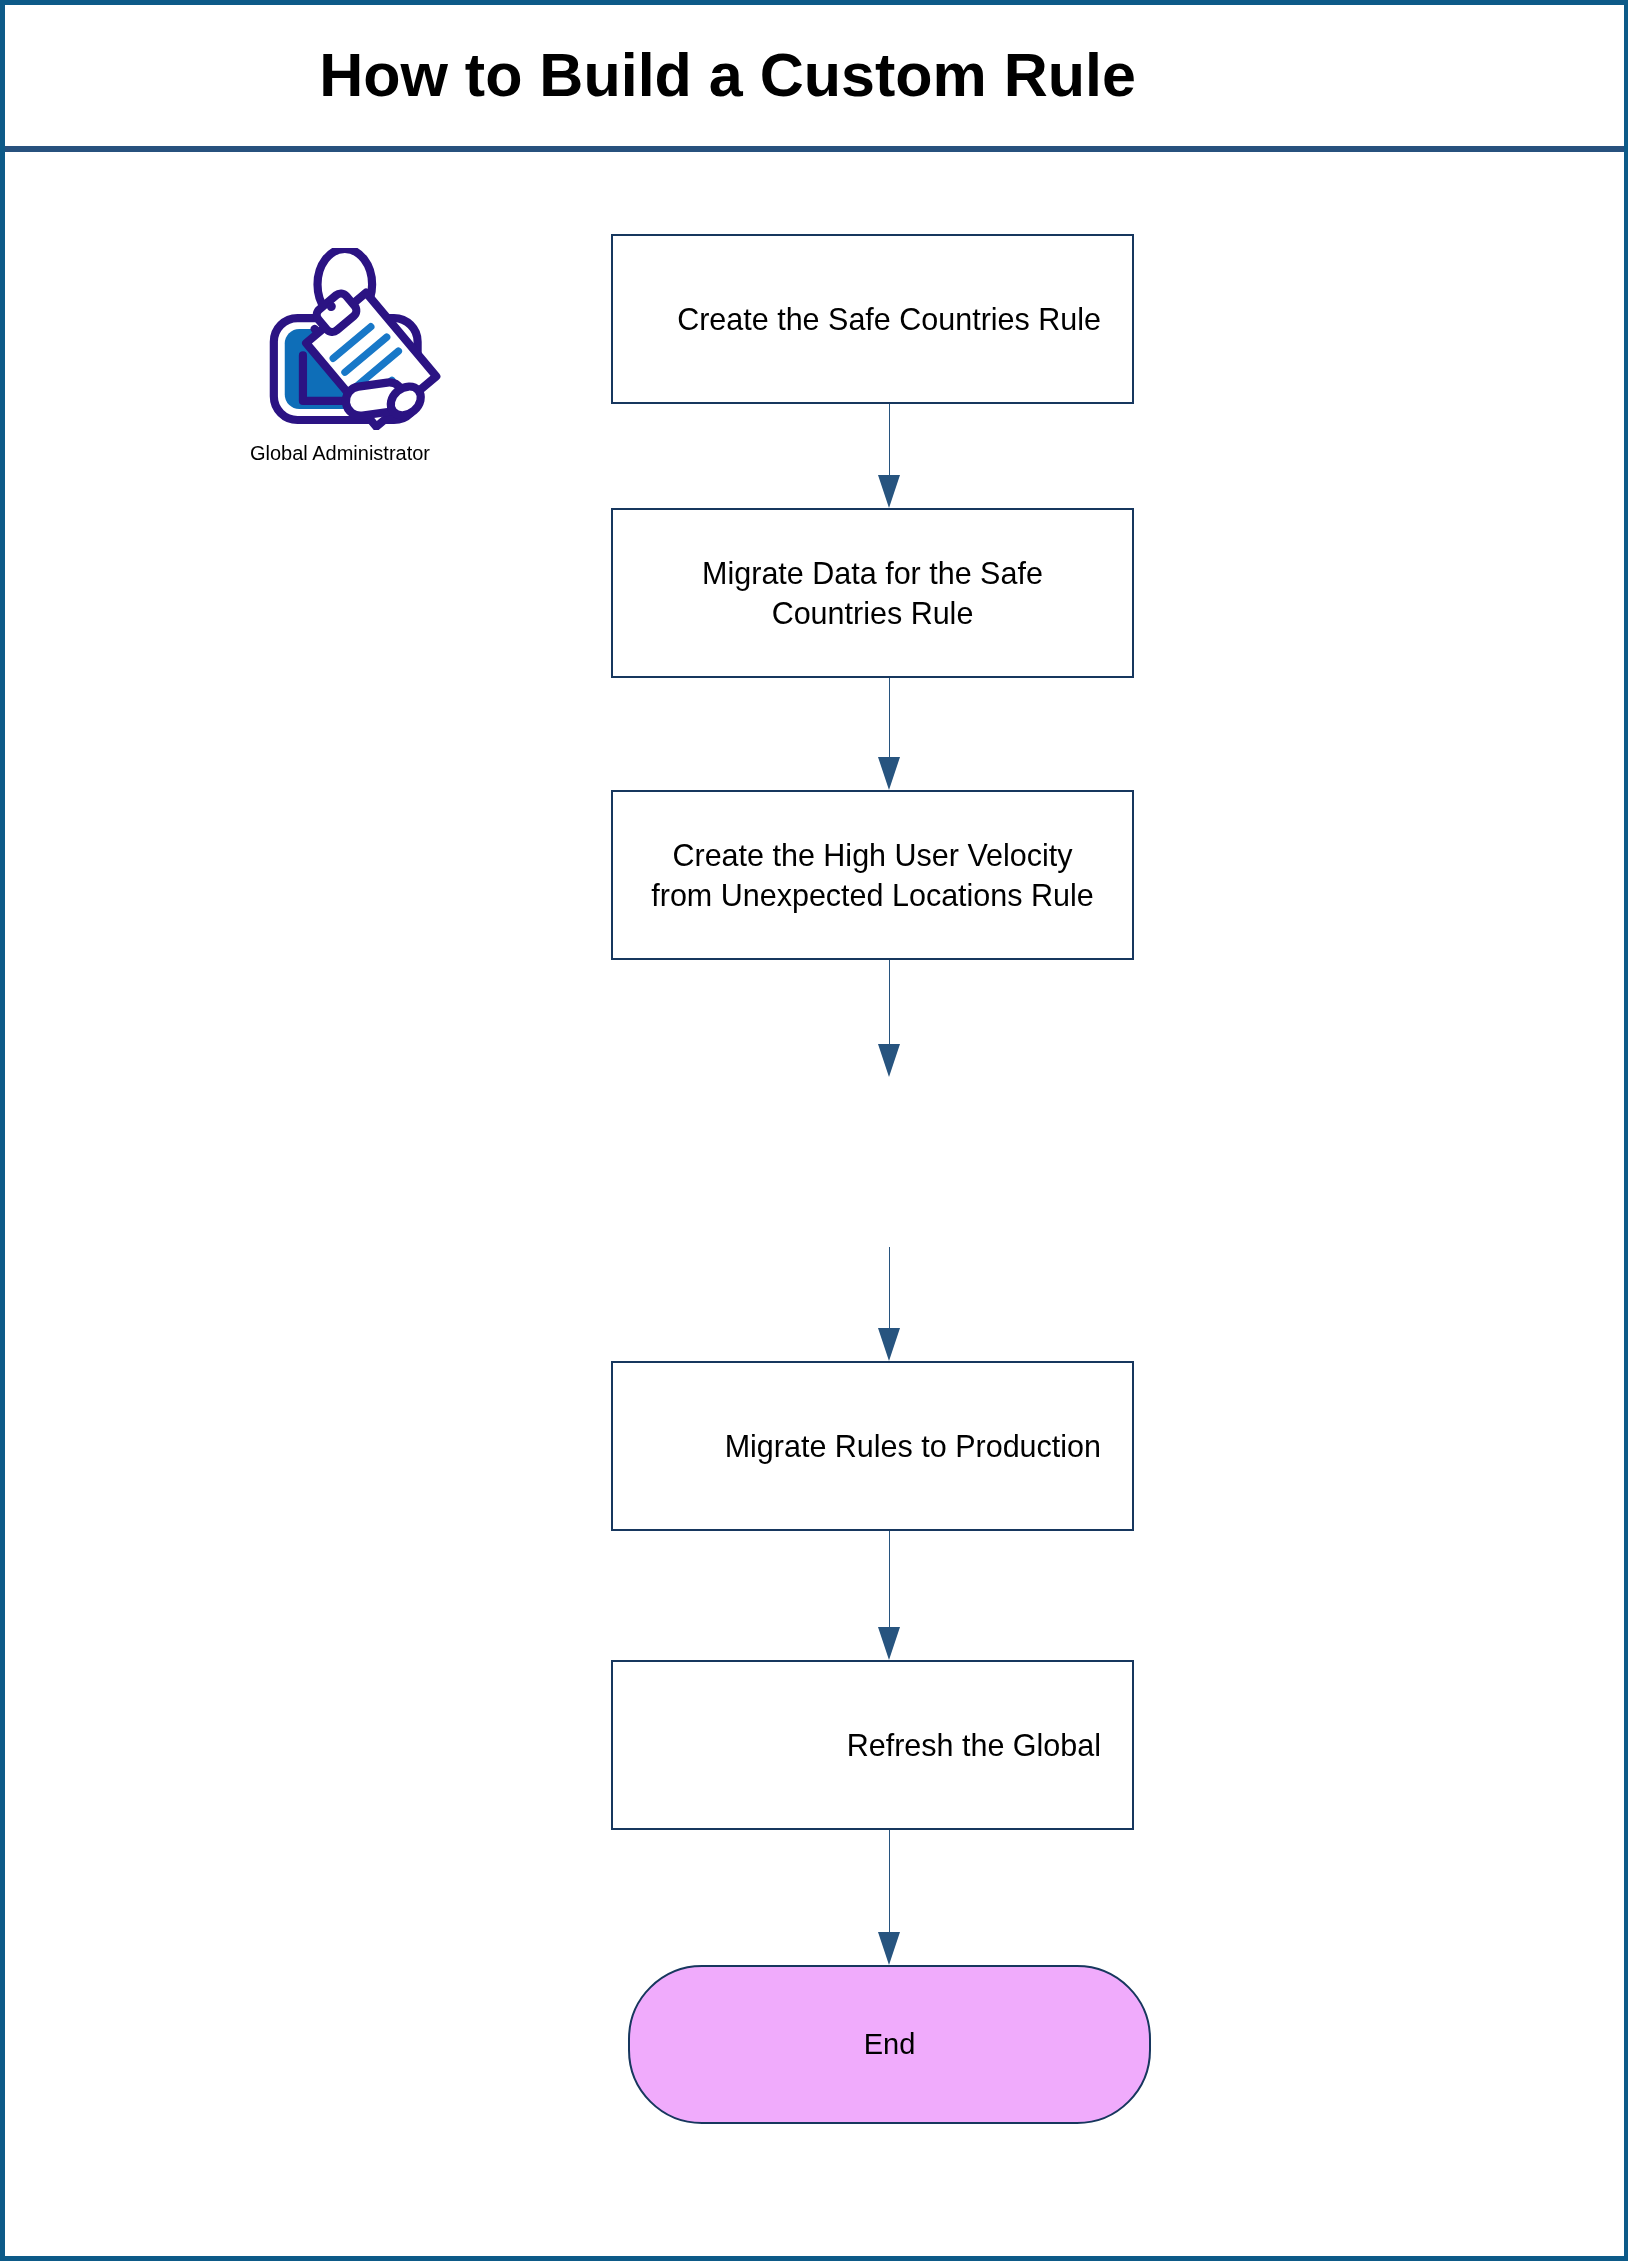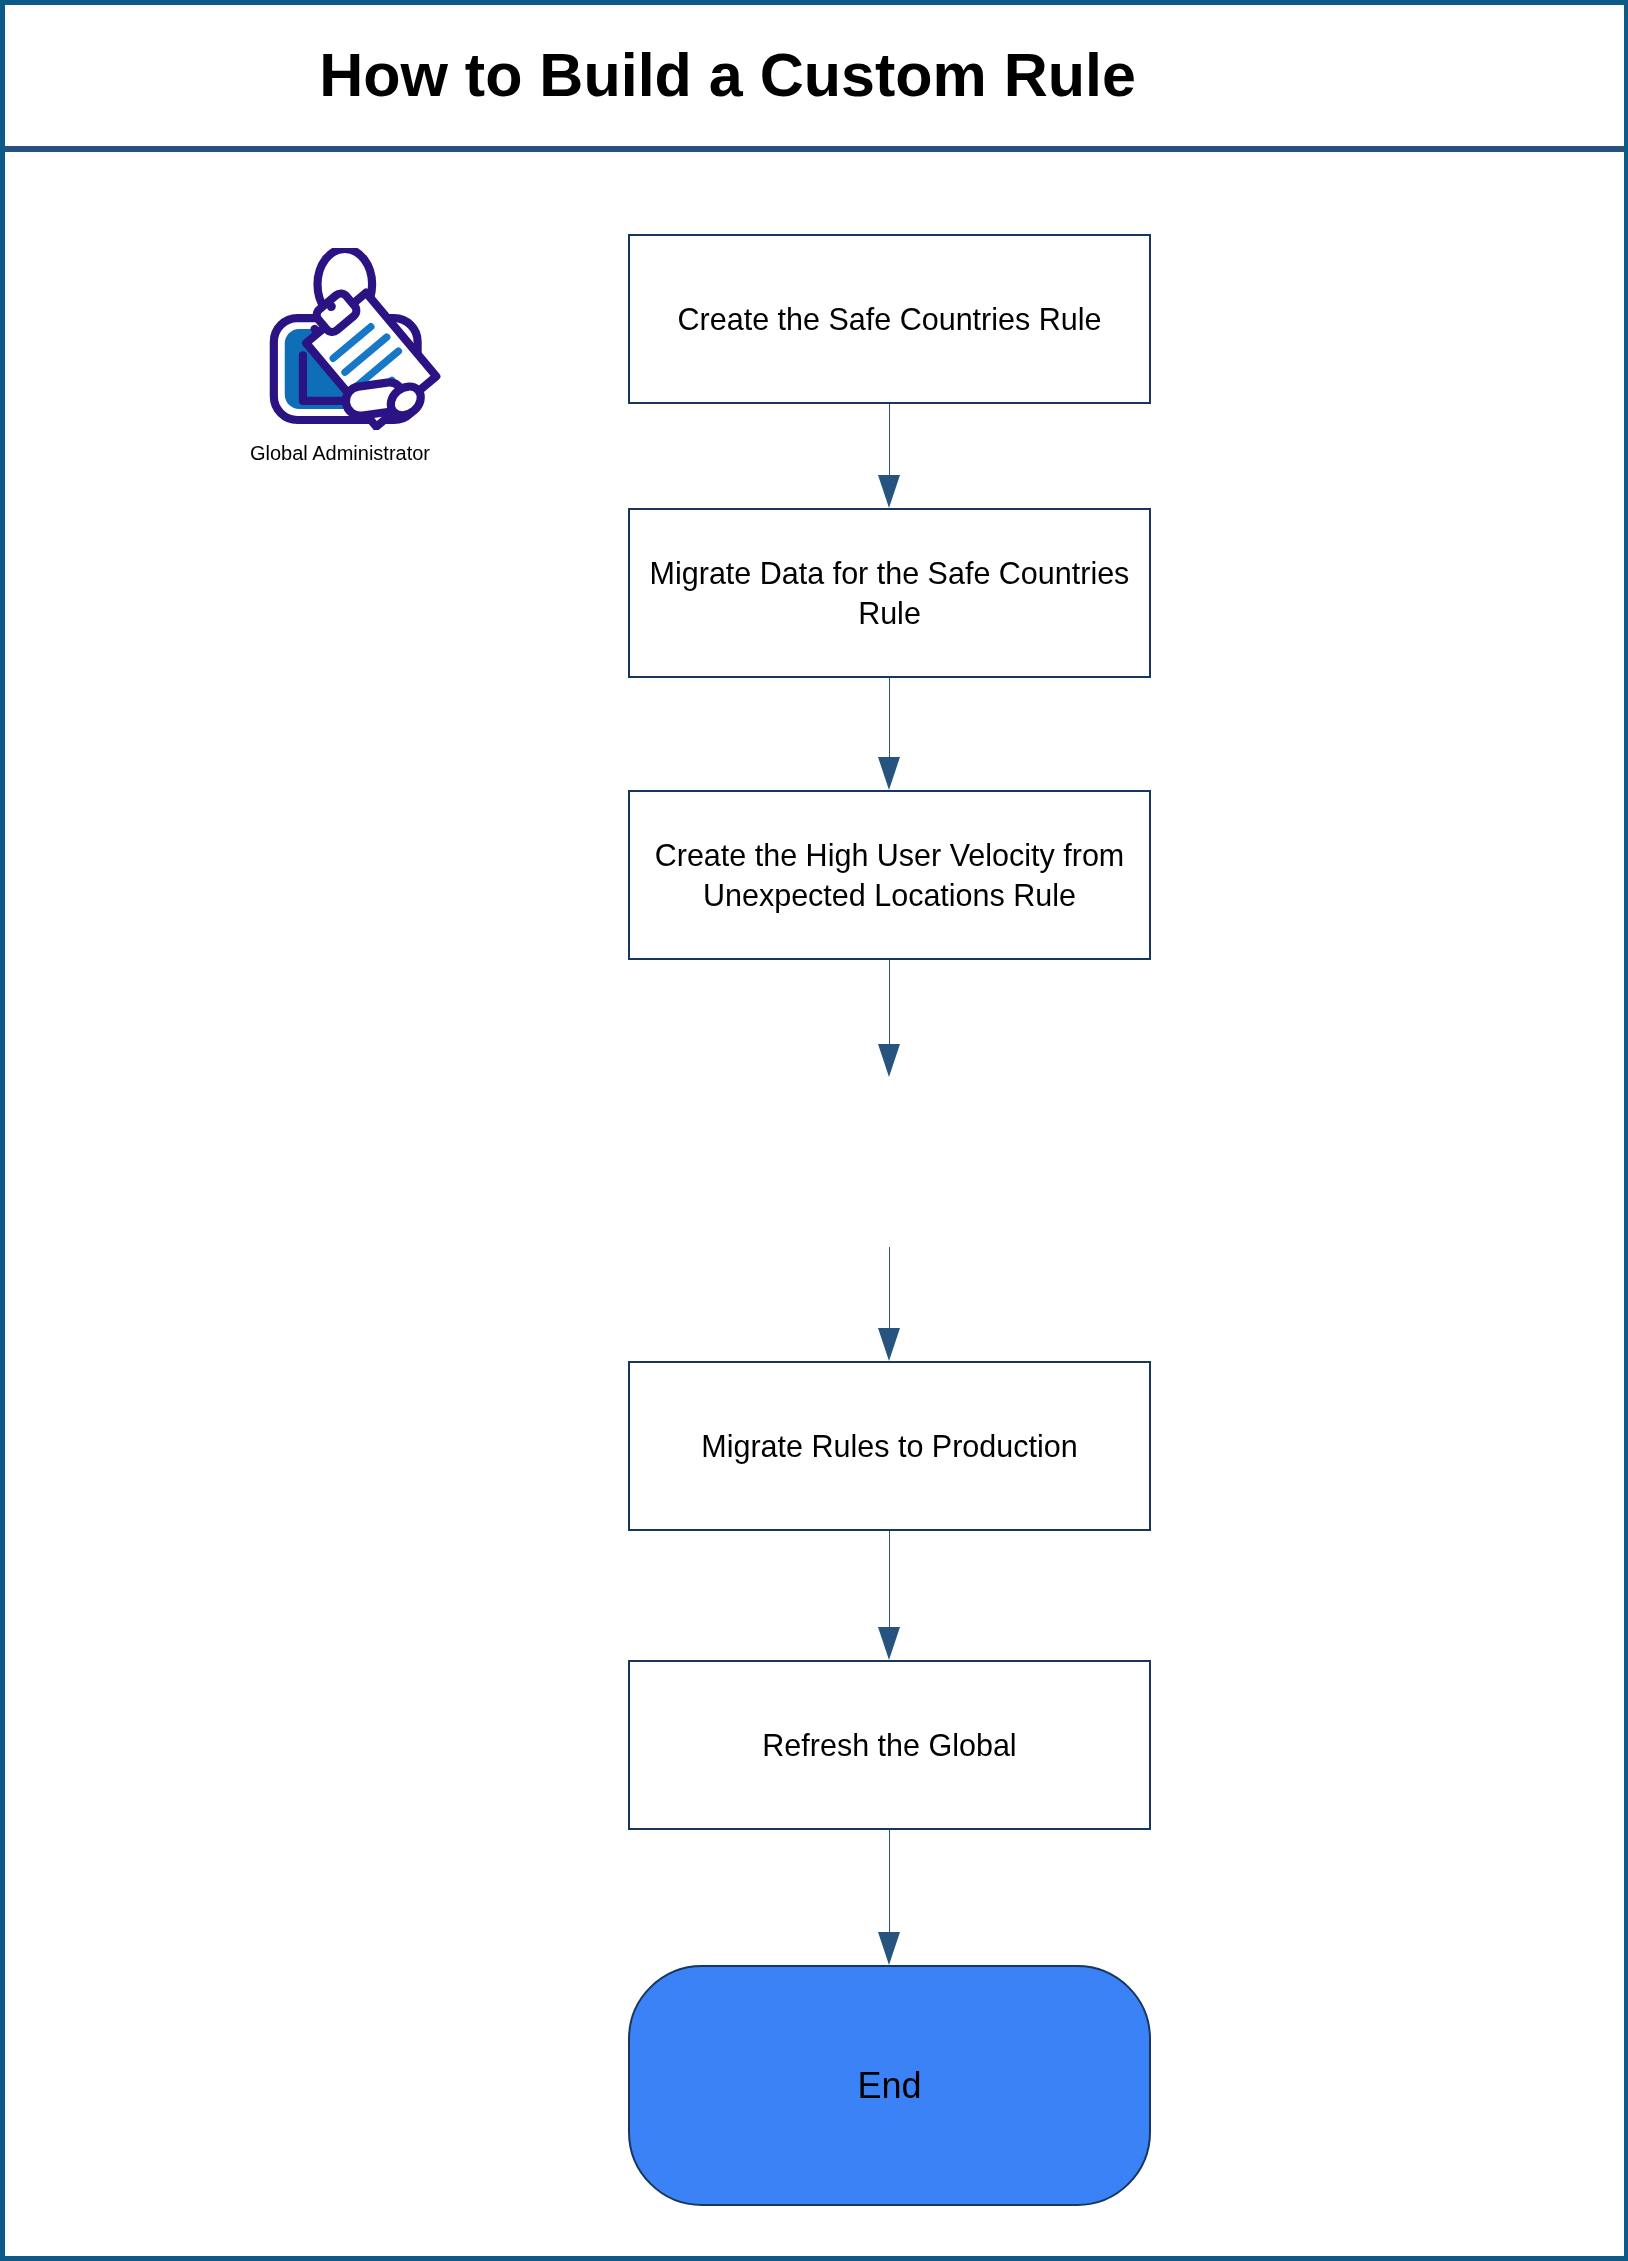--- a/index.html
+++ b/index.html
@@ -36,38 +36,38 @@
   }
   .actor-icon{
     position:absolute;left:257px;top:243px;width:182px;height:182px;
   }
   .actor-label{
     position:absolute;left:158px;top:436px;width:354px;
     text-align:center;font-size:20px;line-height:1.2;
     color:var(--text,#000);
   }
   .flow-box{
-    position:absolute;left:623px;width:523px;height:170px;
+    position:absolute;left:606px;width:523px;height:170px;
     box-sizing:border-box;
     border:2px solid var(--box-border,#17375E);
     background:#fff;
-    display:flex;align-items:center;justify-content:center;
+    display:flex;align-items:center;justify-content:flex-end;
     text-align:center;
     font-size:30.5px;line-height:1.32;
-    padding:0 13px;
+    padding:0 31px;
   }
   .end-box{
-    position:absolute;left:623px;top:1960px;width:523px;height:241px;
+    position:absolute;left:623px;top:1960px;width:523px;height:159px;
     box-sizing:border-box;
     border:2px solid var(--box-border,#17375E);
     border-radius:74px;
-    background:#3b82f6;
+    background:#f0abfc;
     display:flex;align-items:center;justify-content:center;
     text-align:center;
-    font-size:36px;line-height:1.32;
+    font-size:29px;line-height:1.32;
   }
   .arrow{
     position:absolute;left:873px;width:23px;
   }
   .arrow .line{
     position:absolute;left:50%;margin-left:-0.7px;width:1.5px;
     top:0;bottom:32px;
     background:var(--arrow,#27547F);
   }
   .arrow .head{

